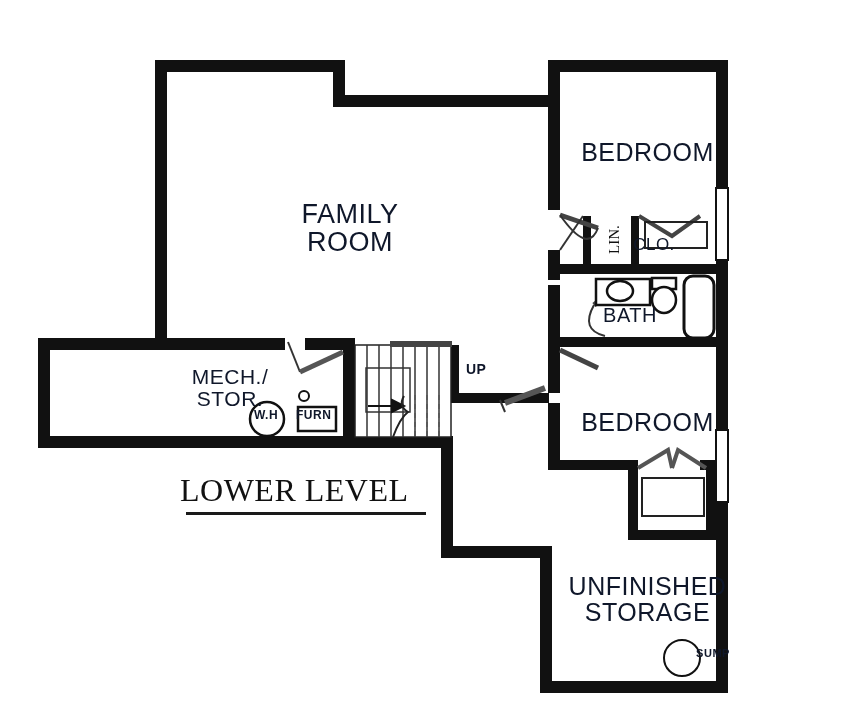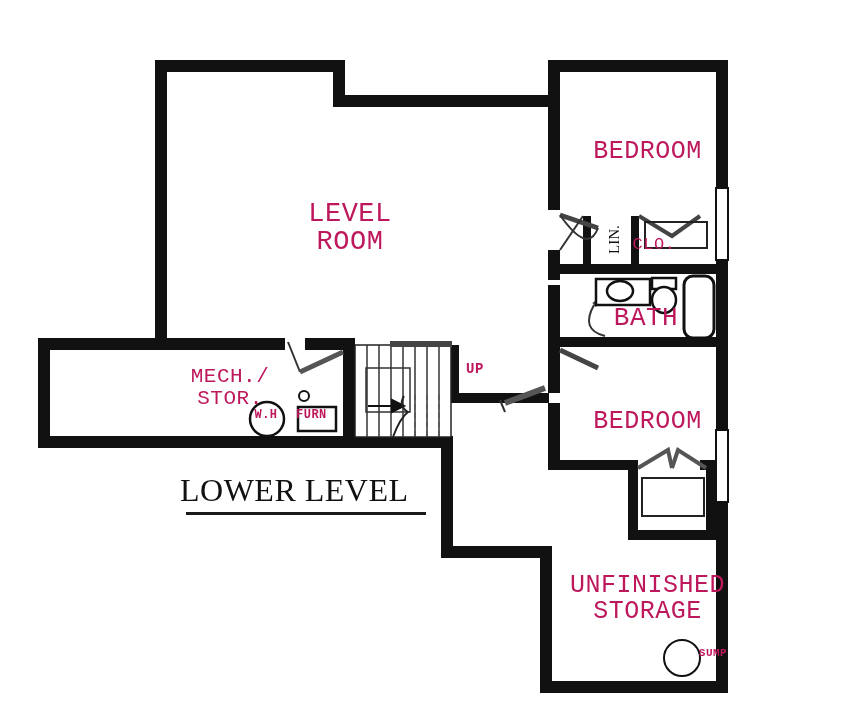--- a/index.html
+++ b/index.html
@@ -24,22 +24,22 @@
     position: absolute;
     top: 0;
     left: 0;
     width: 863px;
     height: 713px;
     display: block;
   }
   .room-label {
     position: absolute;
     text-align: center;
-    color: #be185d;
-    font-family: Liberation Mono, monospace;
+    color: #0f172a;
+    font-family: Liberation Sans, sans-serif;
     line-height: 1.05;
     letter-spacing: 0.5px;
     white-space: nowrap;
     user-select: none;
   }
   .rl-family {
     left: 245px;
     top: 200px;
     width: 210px;
     font-size: 27px;
@@ -61,22 +61,21 @@
     left: 150px;
     top: 366px;
     width: 160px;
     font-size: 21px;
   }
   .rl-mech .ln2 { display: block; }
   .rl-bath {
     left: 590px;
     top: 305px;
     width: 80px;
-    font-size: 26px;
-    padding-left: 16px;
+    font-size: 20px;
   }
   .rl-clo {
     left: 624px;
     top: 236px;
     width: 60px;
     font-size: 17px;
     text-align: center;
   }
   .rl-storage {
     left: 545px;
@@ -308,21 +307,21 @@
       <circle cx="304" cy="396" r="5" fill="#ffffff" stroke="#111111" stroke-width="2"></circle>
 
       <rect x="298" y="407" width="38" height="24" fill="#ffffff" stroke="#111111" stroke-width="2.5"></rect>
 
       <circle cx="682" cy="658" r="18" fill="#ffffff" stroke="#111111" stroke-width="2"></circle>
     </g>
 
   </svg>
 
   <div class="room-label rl-family">
-    <span>LEVEL</span>
+    <span>FAMILY</span>
     <span class="ln2">ROOM</span>
   </div>
 
   <div class="room-label rl-bedroom-top">BEDROOM</div>
 
   <div class="room-label rl-bedroom-bottom">BEDROOM</div>
 
   <div class="room-label rl-mech">
     <span>MECH./</span>
     <span class="ln2">STOR.</span>

